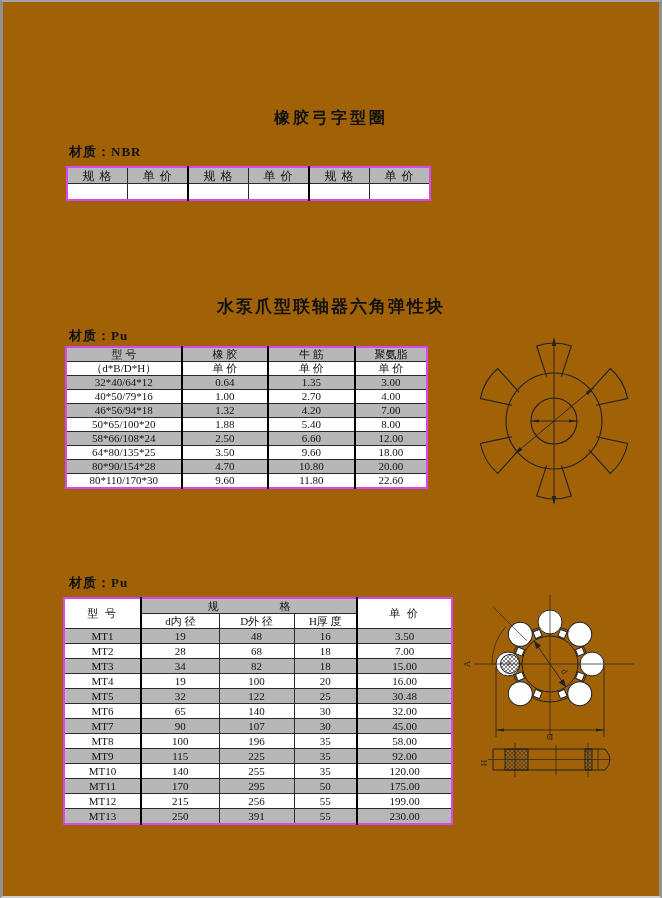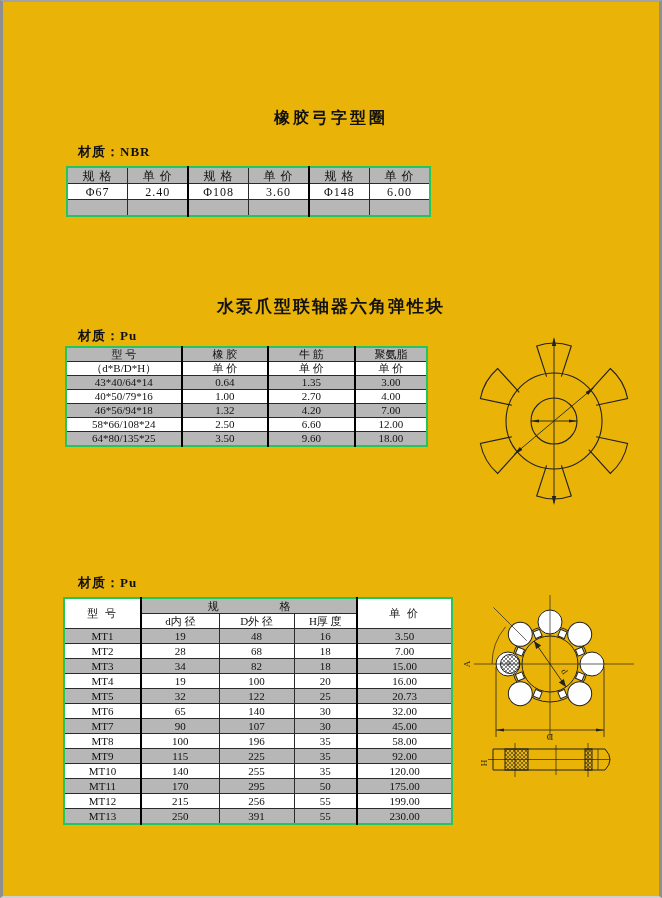--- a/index.html
+++ b/index.html
@@ -1,30 +1,30 @@
 <!DOCTYPE html>
 <html><head>
 <meta charset="utf-8">
 <style>
   html,body{margin:0;padding:0;background:#e8e8e8;}
   .page{
     position:relative;width:662px;height:898px;box-sizing:border-box;
-    background:#eab308;overflow:hidden;
+    background:#a16207;overflow:hidden;
     border-top:2px solid #a3a3a3;border-left:3px solid #8f8f8f;
     border-right:3px solid #8f8f8f;border-bottom:2px solid #cfcfcf;
     font-family:"Liberation Serif","DejaVu Serif",serif;color:#111;
   }
   .title{position:absolute;left:0;width:100%;text-align:center;font-weight:bold;margin:0;}
   .title1{top:106px;font-size:16px;letter-spacing:3px;}
   .title2{top:293px;font-size:17px;letter-spacing:2px;}
-  .material{position:absolute;left:75px;font-weight:bold;font-size:13px;letter-spacing:1px;}
+  .material{position:absolute;left:66px;font-weight:bold;font-size:13px;letter-spacing:1px;}
   .m1{top:141px;} .m2{top:325px;} .m3{top:572px;}
 
   table{position:absolute;border-collapse:collapse;table-layout:fixed;
-        border:2px solid #22c55e;background:#fff;}
+        border:2px solid #d946ef;background:#fff;}
   th,td{border:1px solid #2a2a2a;text-align:center;vertical-align:middle;
         padding:0;font-weight:normal;font-size:11px;line-height:1;
         overflow:hidden;white-space:nowrap;}
   .t1{left:63px;top:164px;width:365px;}
   .t1 th,.t1 td{height:15px;font-size:12px;letter-spacing:1px;}
   .t1 thead th{background:#b7b7b7;}
   .t1 tbody tr:nth-child(even) td{background:#b7b7b7;}
   .t1 .c1,.t1 .c3{border-right-width:2px;border-right-color:#000;}
 
   .t2{left:62px;top:344px;width:363px;}
@@ -67,28 +67,20 @@
           <th class="c0">规 格</th>
           <th class="c1">单 价</th>
           <th class="c2">规 格</th>
           <th class="c3">单 价</th>
           <th class="c4">规 格</th>
           <th class="c5">单 价</th>
         </tr>
     </thead>
     <tbody>
         <tr>
-          <td class="c0">Φ67</td>
-          <td class="c1">2.40</td>
-          <td class="c2">Φ108</td>
-          <td class="c3">3.60</td>
-          <td class="c4">Φ148</td>
-          <td class="c5">6.00</td>
-        </tr>
-        <tr>
           <td class="c0"></td>
           <td class="c1"></td>
           <td class="c2"></td>
           <td class="c3"></td>
           <td class="c4"></td>
           <td class="c5"></td>
         </tr>
       </tbody>
   </table>
 
@@ -110,48 +102,66 @@
         </tr>
       <tr>
           <th class="c0">（d*B/D*H）</th>
           <th class="c1">单 价</th>
           <th class="c2">单 价</th>
           <th class="c3">单 价</th>
         </tr>
     </thead>
     <tbody>
         <tr>
-          <td class="c0">43*40/64*14</td>
+          <td class="c0">32*40/64*12</td>
           <td class="c1">0.64</td>
           <td class="c2">1.35</td>
           <td class="c3">3.00</td>
         </tr>
         <tr>
           <td class="c0">40*50/79*16</td>
           <td class="c1">1.00</td>
           <td class="c2">2.70</td>
           <td class="c3">4.00</td>
         </tr>
         <tr>
           <td class="c0">46*56/94*18</td>
           <td class="c1">1.32</td>
           <td class="c2">4.20</td>
           <td class="c3">7.00</td>
         </tr>
         <tr>
+          <td class="c0">50*65/100*20</td>
+          <td class="c1">1.88</td>
+          <td class="c2">5.40</td>
+          <td class="c3">8.00</td>
+        </tr>
+        <tr>
           <td class="c0">58*66/108*24</td>
           <td class="c1">2.50</td>
           <td class="c2">6.60</td>
           <td class="c3">12.00</td>
         </tr>
         <tr>
           <td class="c0">64*80/135*25</td>
           <td class="c1">3.50</td>
           <td class="c2">9.60</td>
           <td class="c3">18.00</td>
+        </tr>
+        <tr>
+          <td class="c0">80*90/154*28</td>
+          <td class="c1">4.70</td>
+          <td class="c2">10.80</td>
+          <td class="c3">20.00</td>
+        </tr>
+        <tr>
+          <td class="c0">80*110/170*30</td>
+          <td class="c1">9.60</td>
+          <td class="c2">11.80</td>
+          <td class="c3">22.60</td>
         </tr>
       </tbody>
   </table>
 
   <svg class="svg1" width="207" height="190" viewBox="0 0 207 190">
     <g stroke="#222" stroke-width="1.1" fill="none">
       <circle cx="96" cy="94" r="48"></circle>
       <circle cx="96" cy="94" r="23"></circle>
       <path id="lobe" d="M88.6,49.6 L78.7,19 Q96,13 113.3,19 L103.4,49.6"></path>
       <use href="#lobe" transform="rotate(60 96 94)"></use>
@@ -223,21 +233,21 @@
           <td class="c1">19</td>
           <td class="c2">100</td>
           <td class="c3">20</td>
           <td class="c4">16.00</td>
         </tr>
         <tr>
           <td class="c0">MT5</td>
           <td class="c1">32</td>
           <td class="c2">122</td>
           <td class="c3">25</td>
-          <td class="c4">20.73</td>
+          <td class="c4">30.48</td>
         </tr>
         <tr>
           <td class="c0">MT6</td>
           <td class="c1">65</td>
           <td class="c2">140</td>
           <td class="c3">30</td>
           <td class="c4">32.00</td>
         </tr>
         <tr>
           <td class="c0">MT7</td>

